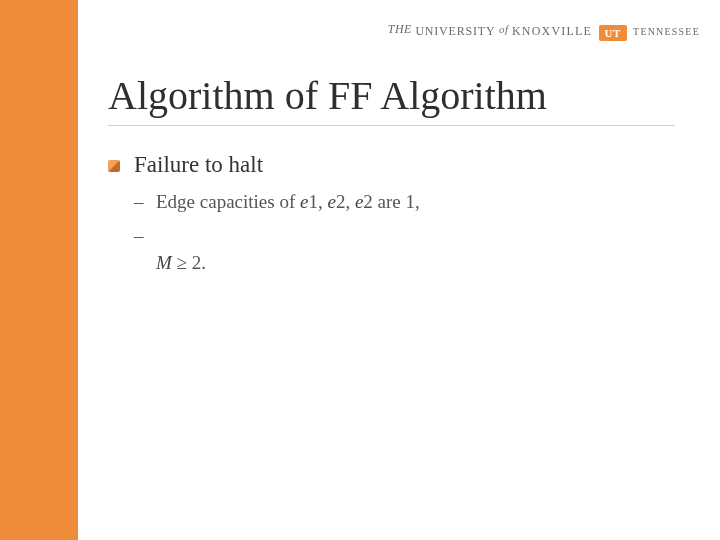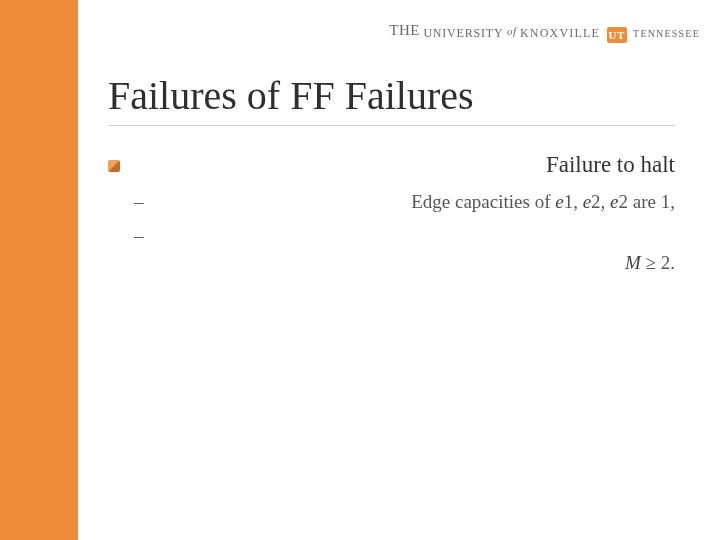--- a/index.html
+++ b/index.html
@@ -22,25 +22,25 @@
   }
   .logo {
     position: absolute;
     right: 20px;
     top: 22px;
     font-family: Georgia, serif;
     font-size: 12px;
     color: #6a6a6a;
     letter-spacing: 0.5px;
   }
-  .logo .the   { font-size: 15px; vertical-align: 2px; margin-top: 48px; }
+  .logo .the   { font-style: italic; font-size: 12px; vertical-align: 2px; margin-top: 48px; }
   .logo .univ  { font-variant: small-caps; letter-spacing: 0.8px; }
   .logo .of    { font-style: italic; font-size: 11px; vertical-align: 2px; }
   .logo .tenn  { letter-spacing: 1.2px; }
-  .logo .mark  { display:inline-block; width:20px; height:16px; background:#ee8c3a; color:#fff; font-weight:bold; font-size:11px; line-height:16px; text-align:center; border-radius:2px; margin:0 3px; vertical-align:-2px;}
+  .logo .mark  { display:inline-block; width:28px; height:16px; background:#ee8c3a; color:#fff; font-weight:bold; font-size:11px; line-height:16px; text-align:center; border-radius:2px; margin:0 3px; vertical-align:-2px;}
   .logo .knox  { letter-spacing: 1.2px; font-size:10px; }
 
   .content {
     position: absolute;
     left: 108px;
     top: 72px;
     right: 45px;
   }
   h1.title {
     margin: 0 0 6px 0;
@@ -58,21 +58,20 @@
     list-style: none;
     margin: 0;
     padding: 0;
   }
   ul.lvl1 > li {
     position: relative;
     padding-left: 26px;
     font-size: 23px;
     color: #333;
     margin-bottom: 20px;
-    text-align: right;
   }
   ul.lvl1 > li::before {
     content: "";
     position: absolute;
     left: 0;
     top: 8px;
     width: 12px;
     height: 12px;
     background: linear-gradient(135deg, #f0a15a 45%, #c26a20 55%);
     border-radius: 2px;
@@ -110,21 +109,21 @@
 <div class="logo">
   <span class="the">THE</span>
   <span class="univ">UNIVERSITY</span>
   <span class="of">of</span>
   <span class="tenn">KNOXVILLE</span>
   <span class="mark">UT</span>
   <span class="knox">TENNESSEE</span>
 </div>
 
 <div class="content">
-  <h1 class="title">Failures of FF Failures</h1>
+  <h1 class="title">Algorithm of FF Algorithm</h1>
   <div class="rule"></div>
 
   <ul class="lvl1">
     <li>
       <span>Failure to halt</span>
 
       <ul class="lvl2">
         <li>
           <span>Edge capacities of </span><span class="math">e</span><span>1, </span><span class="math">e</span><span>2, </span><span class="math">e</span><span>2 are 1,</span>
         </li>

